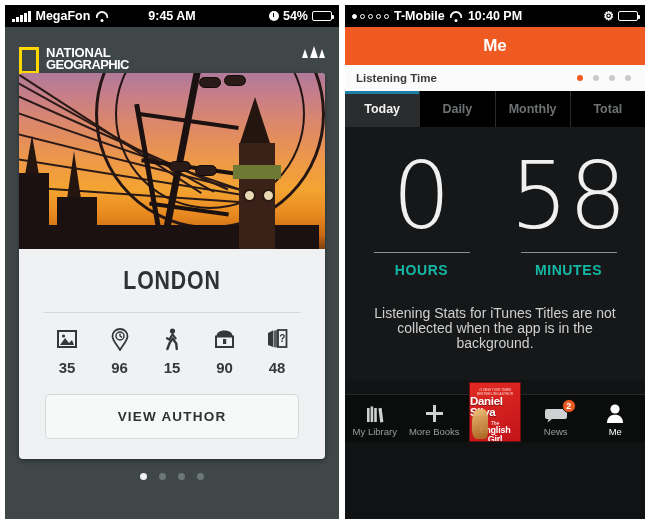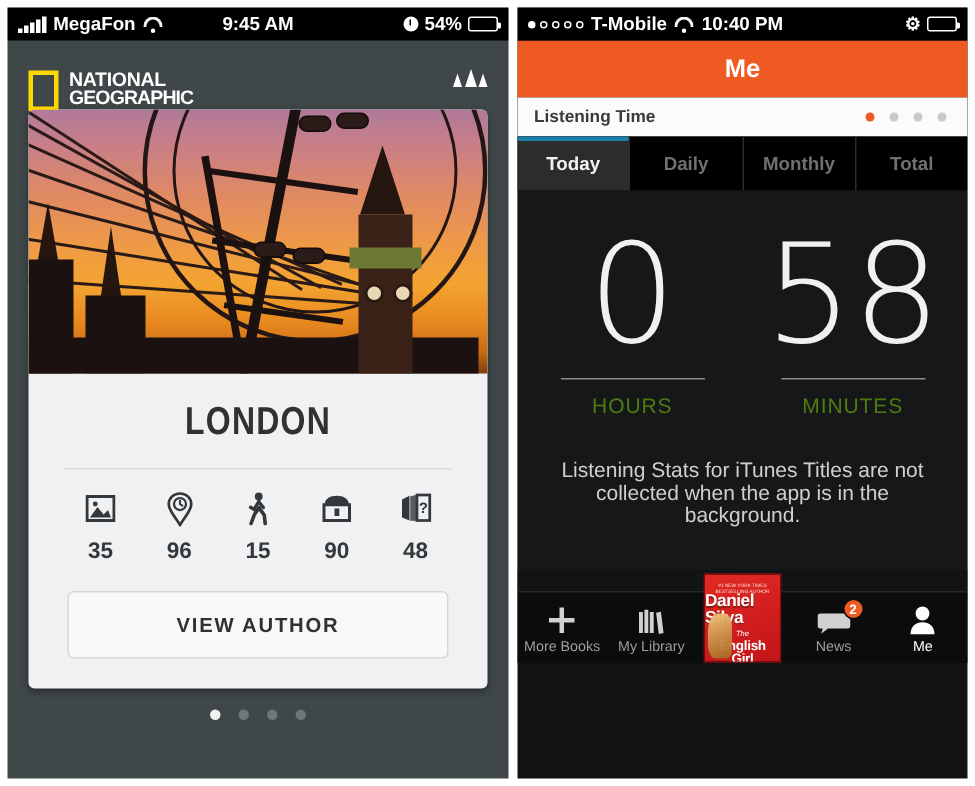--- a/index.html
+++ b/index.html
@@ -183,21 +183,21 @@
   .stats-area { background:#161718; padding: 26px 0 0; position:relative; height: 315px; }
   .big-nums { display:flex; justify-content:center; gap: 42px; }
   .num-col { display:flex; flex-direction:column; align-items:center; width:105px; }
   .big-num {
     font-size: 92px; line-height: .95; color:#f0f0f0;
     font-weight: 300;
     font-family: "DejaVu Sans", sans-serif;
     -webkit-text-stroke: 0px;
   }
   .num-rule { width: 96px; height:1px; background:#8c8f90; margin: 12px 0 9px; }
-  .num-label { font-size: 14px; font-weight:normal; color:#4d7c0f; letter-spacing:.6px; }
+  .num-label { font-size: 14px; font-weight:bold; color:#14b8a6; letter-spacing:.6px; }
   .disclaimer {
     margin: 28px auto 0; width: 268px; text-align:center;
     font-size: 14px; line-height: 15px; color:#cfcfcf;
   }
 
   .tabbar {
     position:absolute; left:0; right:0; bottom:0;
     height: 48px; background:#0b0c0c;
     display:flex; align-items:flex-end;
     border-top:1px solid #262727;
@@ -462,38 +462,38 @@
         </div>
       </div>
 
       <div class="disclaimer">Listening Stats for iTunes Titles are not collected when the app is in the background.</div>
 
       <div class="tabbar-strip"></div>
 
       <div class="tabbar">
         <div class="tabitem">
           <span class="ti-icon">
-            <svg width="19" height="19" viewBox="0 0 19 19">
-                <rect x="8" y="1" width="3" height="17" fill="#cfd1d2"></rect>
-                <rect x="1" y="8" width="17" height="3" fill="#cfd1d2"></rect>
-              </svg>
-          </span>
-          <span>More Books</span>
-        </div>
-        <div class="tabitem">
-          <span class="ti-icon">
             <svg width="20" height="17" viewBox="0 0 20 17">
                 <rect x="2" y="2" width="2.6" height="14" fill="#cfd1d2"></rect>
                 <rect x="5.6" y="0.5" width="2.6" height="15.5" fill="#cfd1d2"></rect>
                 <rect x="9.2" y="2" width="2.6" height="14" fill="#cfd1d2"></rect>
                 <path d="M13.4 2.5 L16.6 1.8 L18.4 16 L15.2 16.6 Z" fill="#cfd1d2"></path>
               </svg>
           </span>
           <span>My Library</span>
         </div>
+        <div class="tabitem">
+          <span class="ti-icon">
+            <svg width="19" height="19" viewBox="0 0 19 19">
+                <rect x="8" y="1" width="3" height="17" fill="#cfd1d2"></rect>
+                <rect x="1" y="8" width="17" height="3" fill="#cfd1d2"></rect>
+              </svg>
+          </span>
+          <span>More Books</span>
+        </div>
 
         <div class="book-tab">
           <div class="book-cover">
             <div class="bc-fig"></div>
             <div class="bc-top">#1 NEW YORK TIMES BESTSELLING AUTHOR</div>
             <div class="bc-author">Daniel Silva</div>
             <div class="bc-the">The</div>
             <div class="bc-title">English</div>
             <div class="bc-title">Girl</div>
 

